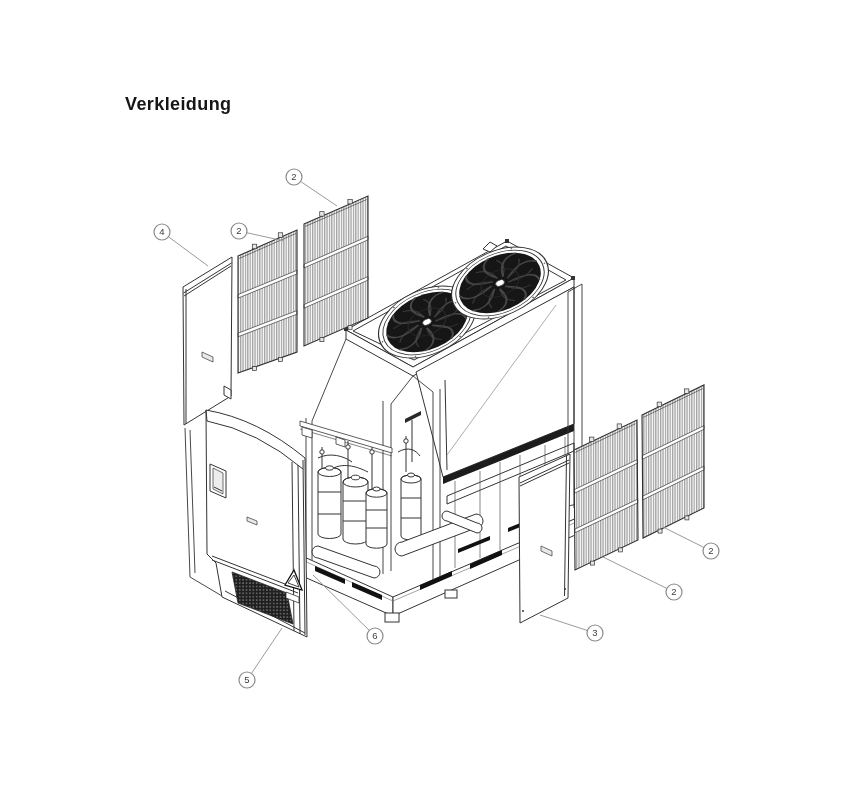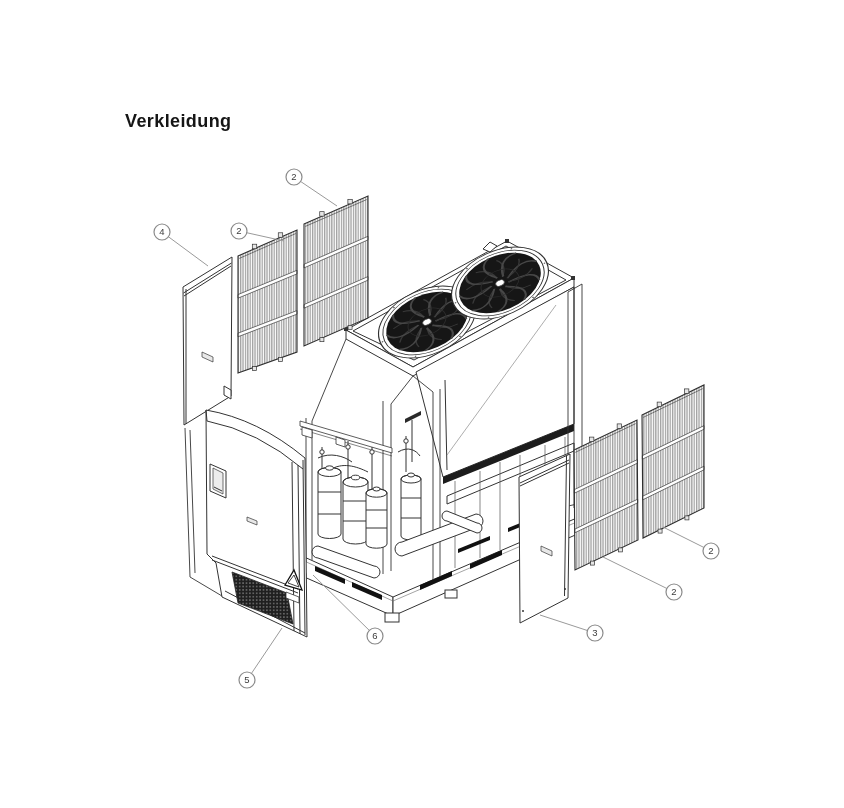--- a/index.html
+++ b/index.html
@@ -1,18 +1,18 @@
 <!DOCTYPE html>
 <html><head>
 <meta charset="utf-8">
 <style>
   html,body{margin:0;padding:0;background:#fff;}
   .page{position:relative;width:844px;height:808px;background:#ffffff;overflow:hidden;
         font-family:"Liberation Sans",sans-serif;}
-  .title{position:absolute;left:125px;top:111px;font-size:18px;font-weight:700;
+  .title{position:absolute;left:125px;top:94px;font-size:18px;font-weight:700;
          color:#151515;letter-spacing:.4px;}
   svg{position:absolute;left:0;top:0;}
   .ln{stroke:#333;stroke-width:1;fill:none;}
   .fillw{fill:#fff;stroke:#333;stroke-width:1;}
 </style>
 </head>
 <body>
 
 <div class="page">
   <div class="title">Verkleidung</div>

